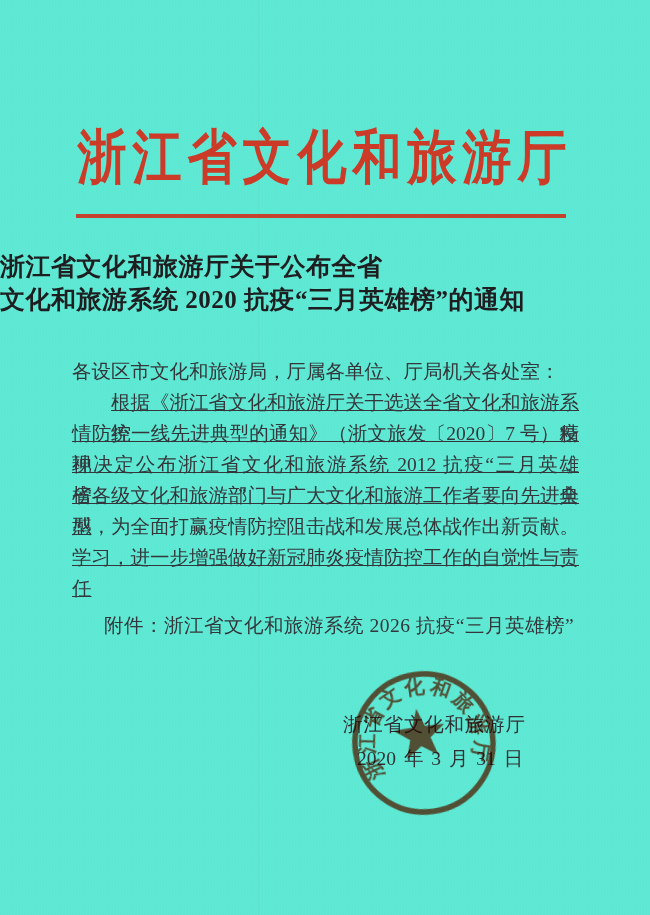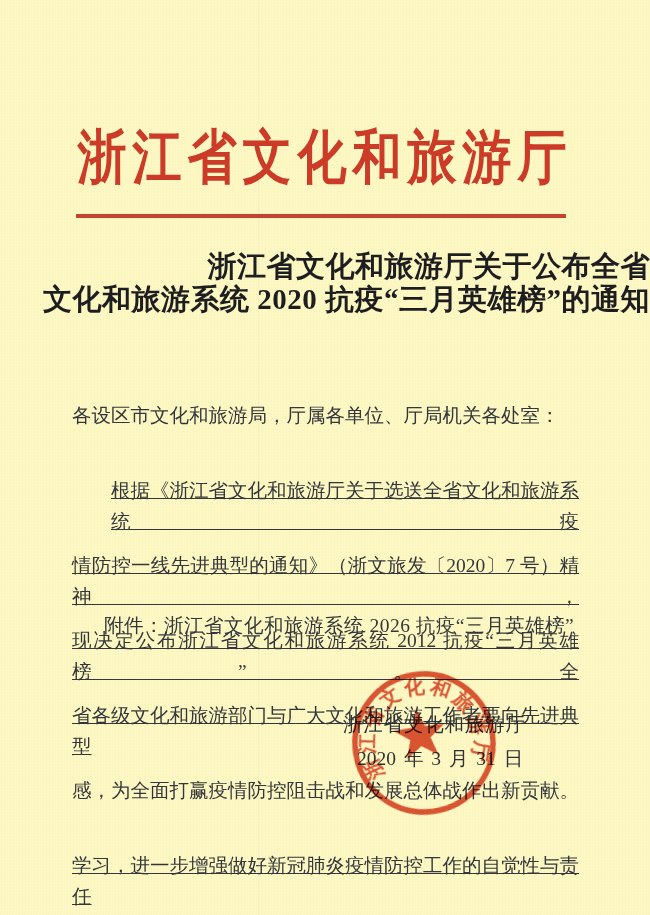--- a/index.html
+++ b/index.html
@@ -1,20 +1,20 @@
 <!DOCTYPE html>
 <html style="--header_red: #cb3b28; --rule_red: #c5432e; --seal_red: #d94a31; --title_ink: #1e1e20; --body_ink: #33363a;"><head>
 <meta charset="utf-8">
 <style>
   * { margin:0; padding:0; box-sizing:border-box; }
   html,body { background:#e8e8ea; }
   .page {
     position:relative;
     width:650px; height:915px;
-    background:#fef9c3;
+    background:#5eead4;
     overflow:hidden;
     font-family:"Liberation Serif","DejaVu Serif",serif;
   }
   
   .page::before {
     content:""; position:absolute; inset:0; pointer-events:none;
     background:repeating-conic-gradient(rgba(40,40,60,0.016) 0% 25%, transparent 0% 50%);
     background-size:3px 3px;
   }
   .fold-line {
@@ -30,31 +30,31 @@
     transform:scaleY(1.2); transform-origin:top center;
     white-space:nowrap;
   }
   .red-rule {
     position:absolute; left:76px; top:214px;
     width:490px; height:4px;
     background:var(--rule_red,#c5432e);
   }
   .doc-title {
     position:absolute; top:250px; left:0; width:100%;
-    text-align:right;
-    font-size:29px; line-height:33px;
+    text-align:left;
+    font-size:25px; line-height:33px;
     font-weight:bold; letter-spacing:0.5px;
     color:var(--title_ink,#1e1e20);
   }
   .body-text {
     position:absolute; left:72px; top:356px; width:507px;
     font-size:19.5px; line-height:31px;
     color:var(--body_ink,#33363a);
   }
-  .bline { height:31px; overflow:visible;margin-top:44px; }
+  .bline { height:31px; overflow:visible; }
   .bline.just { text-align:justify; text-align-last:justify;text-decoration:underline; }
   .bline.indent { padding-left:39px; }
   .attachment {
     position:absolute; left:104px; top:612px;
     font-size:19.5px; color:var(--body_ink,#33363a);
     letter-spacing:0.5px;
   }
   .signer {
     position:absolute; left:343px; top:711px;
     font-size:19.5px; letter-spacing:0.8px;

